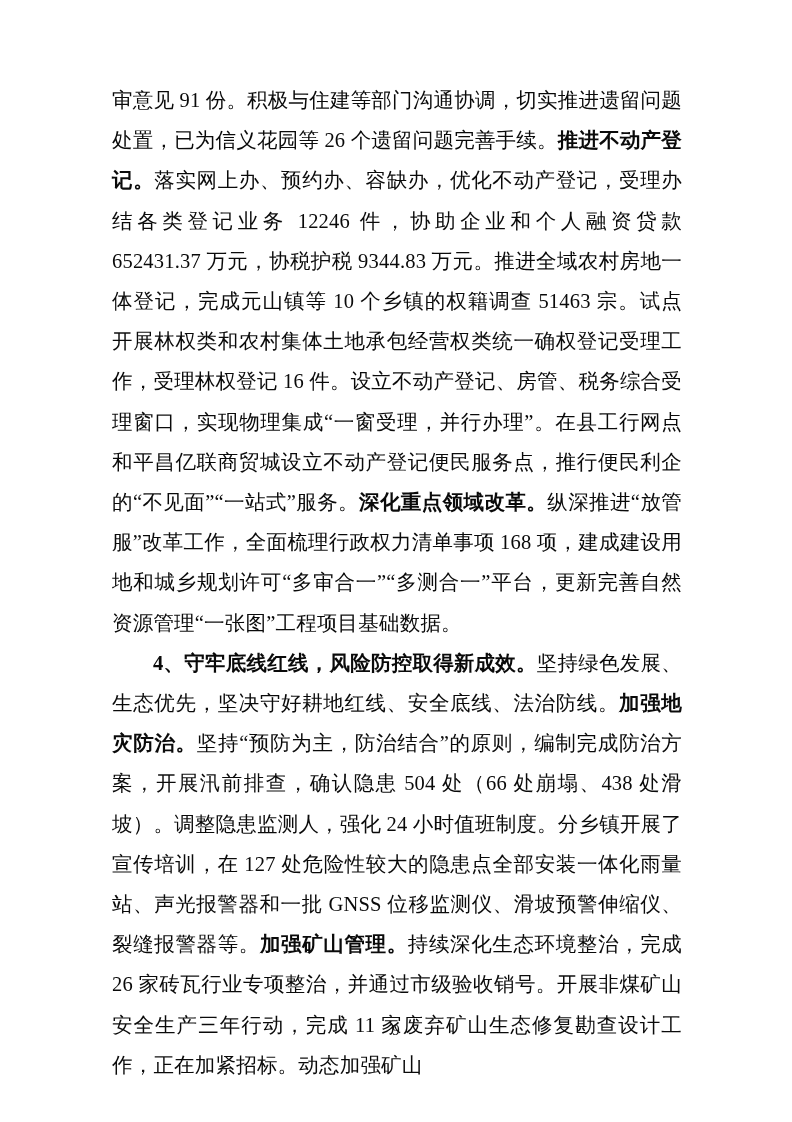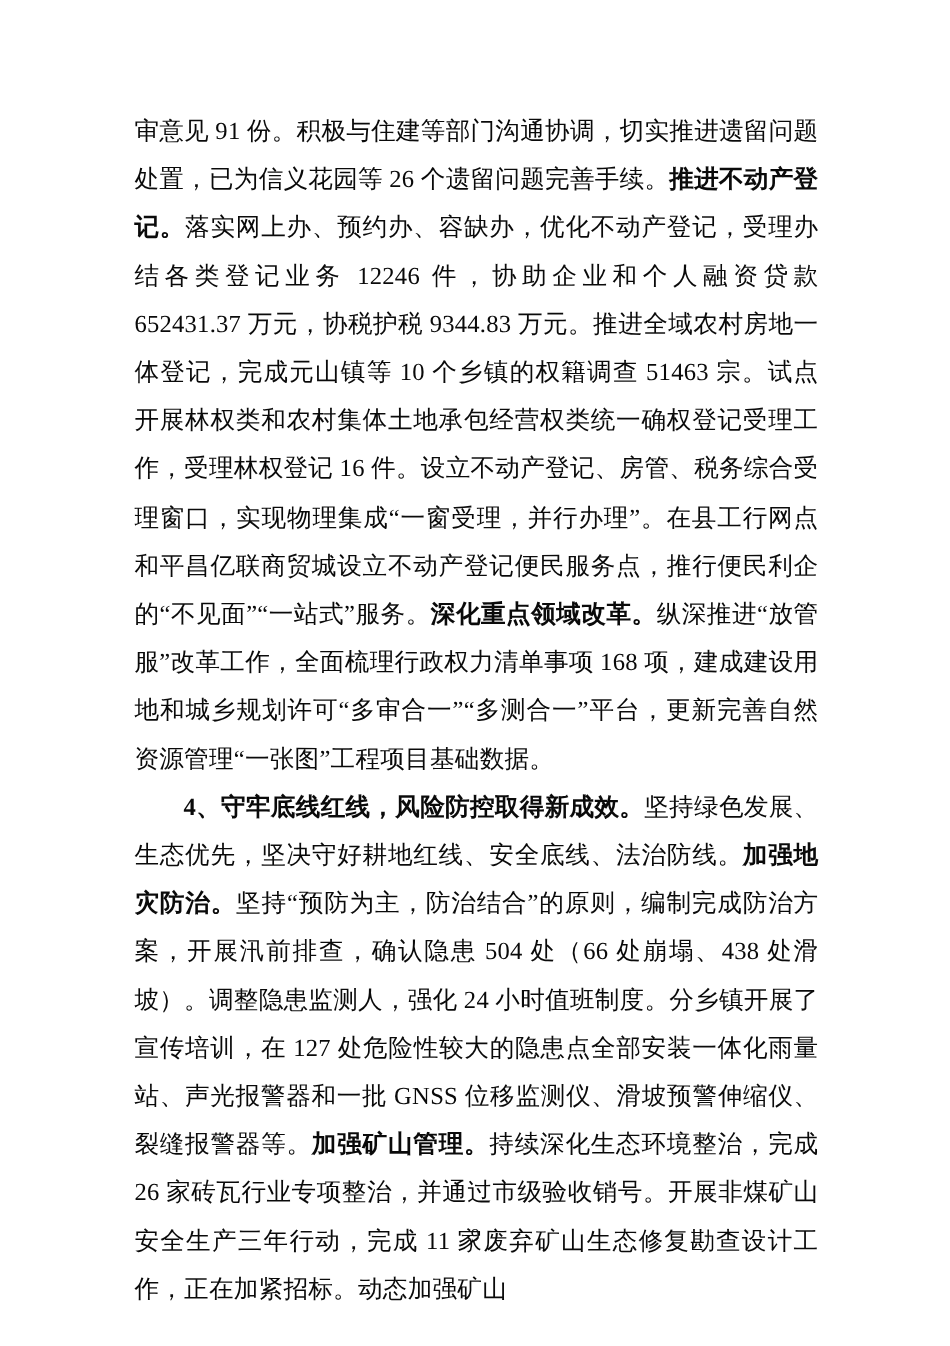--- a/index.html
+++ b/index.html
@@ -12,21 +12,21 @@
     width: 792px;
     height: 1122px;
     background: #ffffff;
     margin: 0 auto;
     overflow: hidden;
     box-sizing: border-box;
   }
   .content {
     position: absolute;
     left: 112px;
-    top: 90px;
+    top: 80px;
     width: 570px;
   }
   .para {
     font-family: "Liberation Serif", "DejaVu Serif", serif;
     font-size: 20.5px;
     line-height: 40.2px;
     color: #0a0a0a;
     text-align: justify;
     text-justify: inter-ideograph;
     margin: 0;

